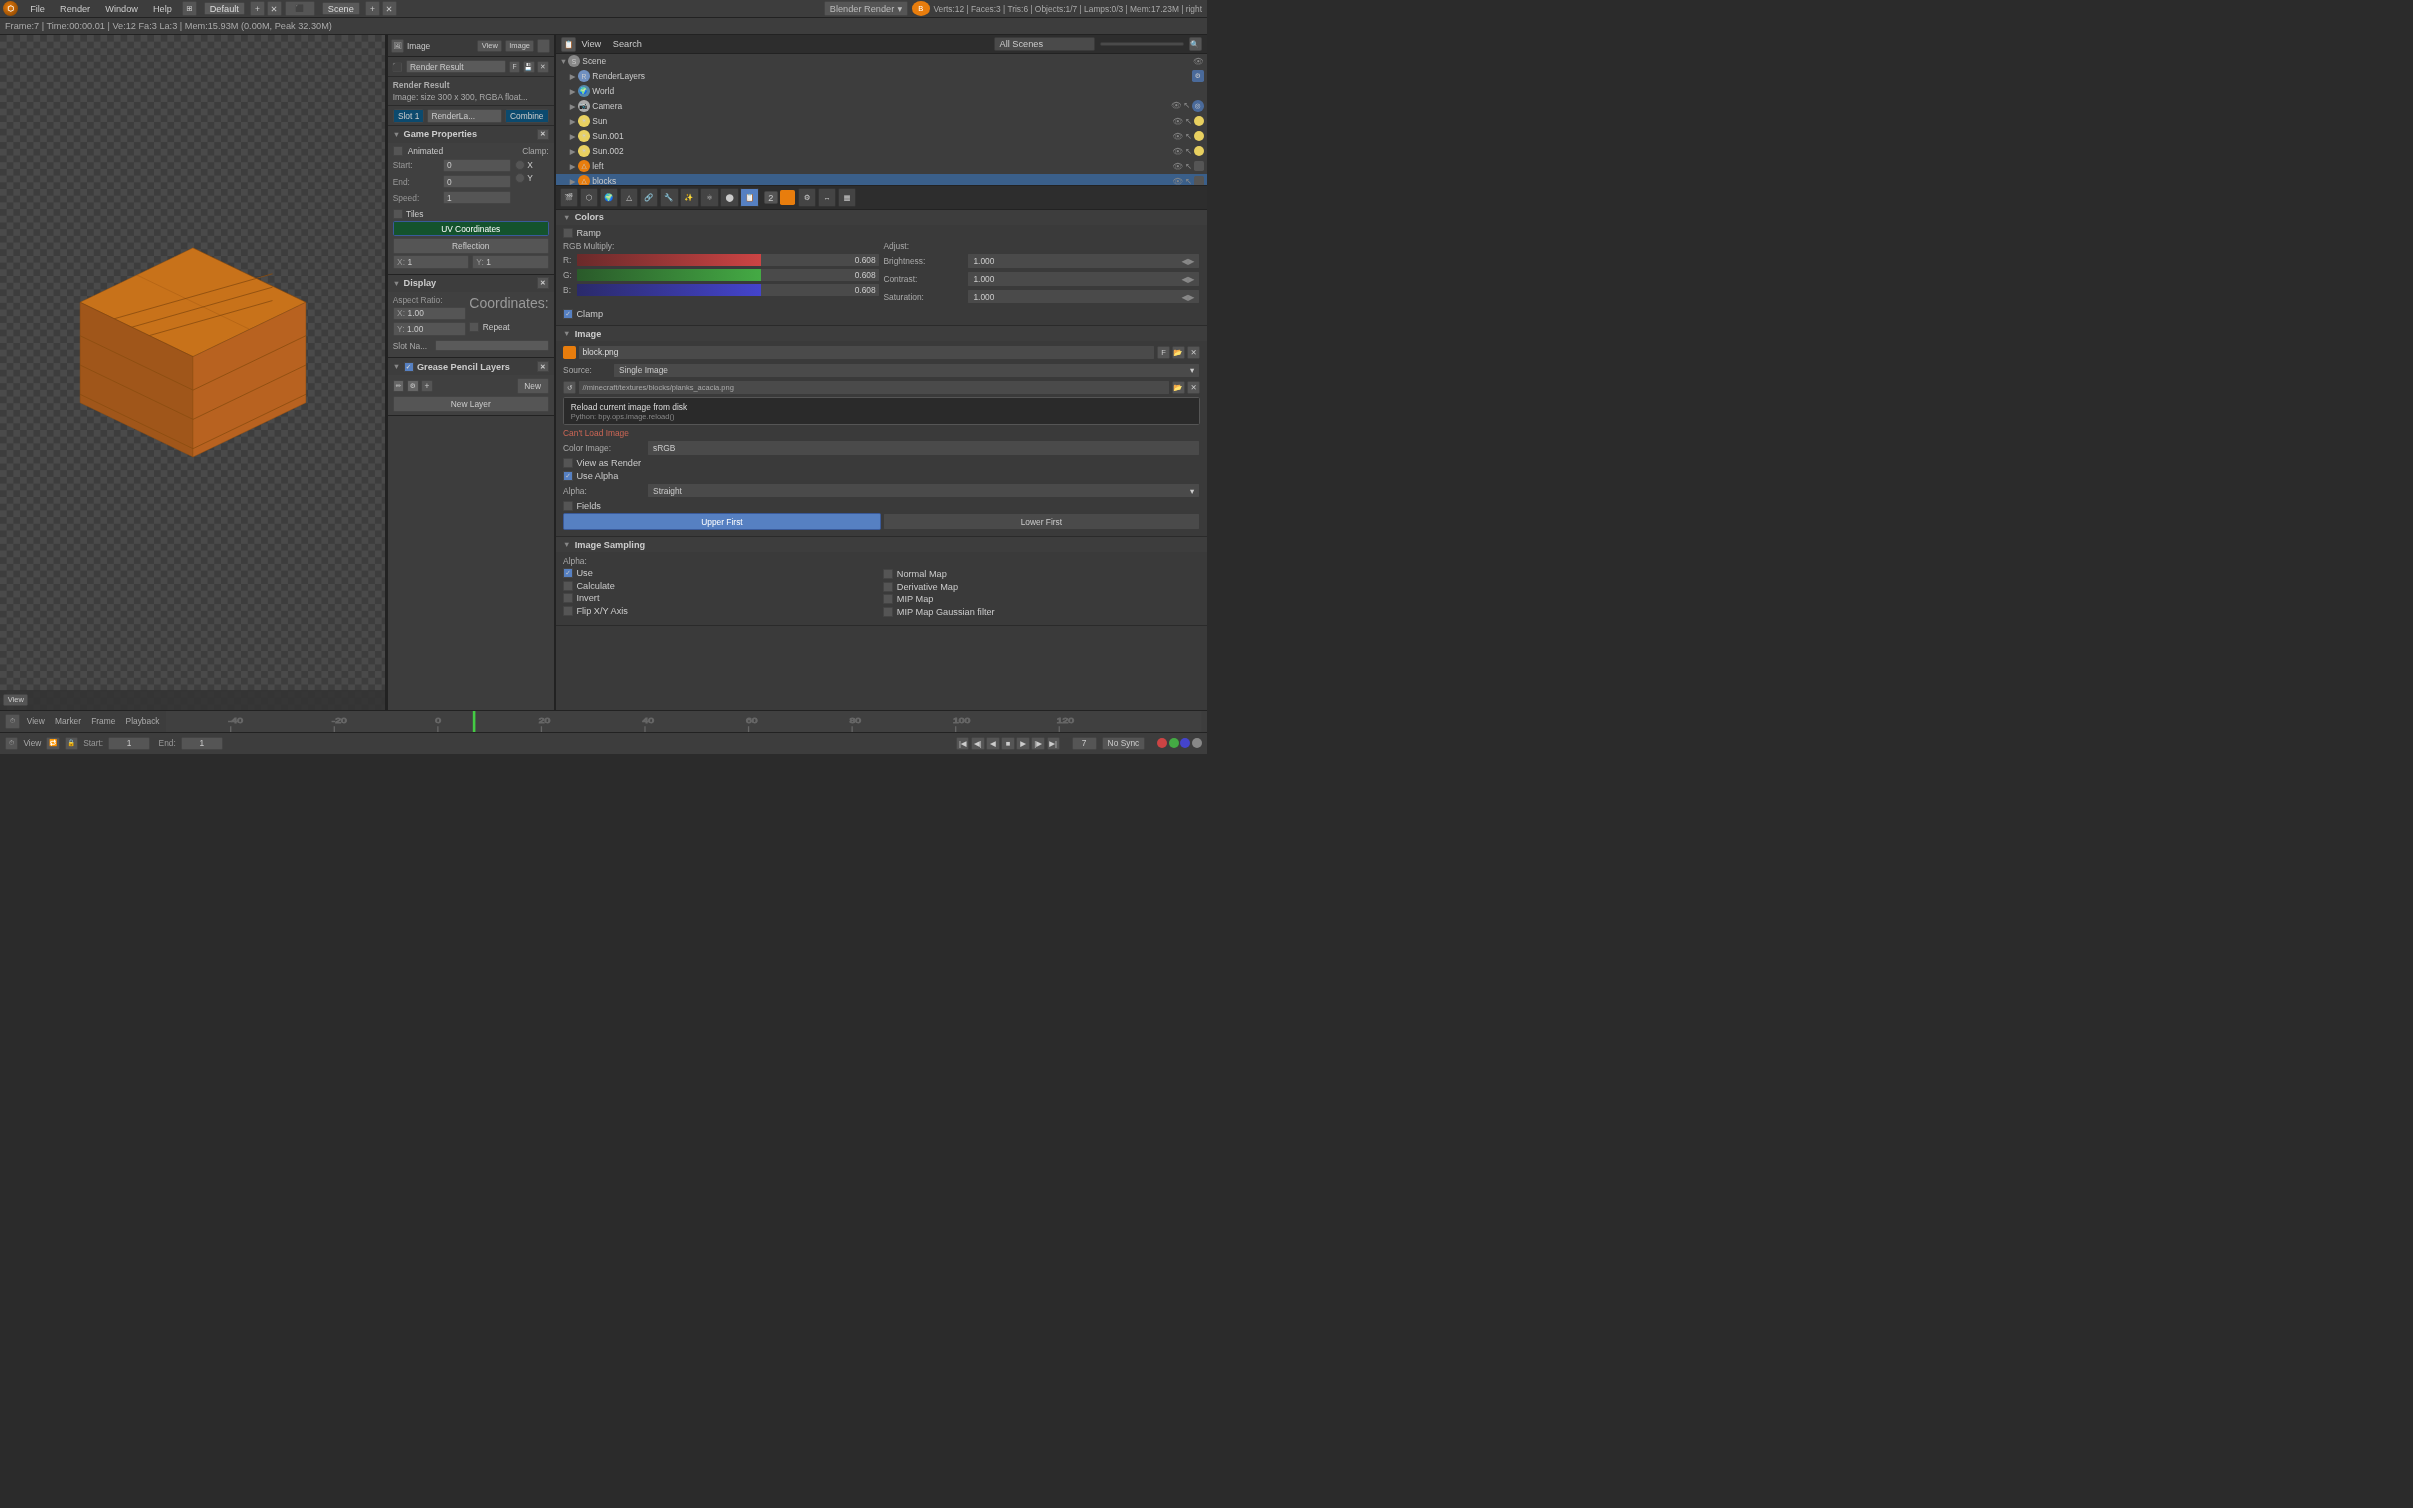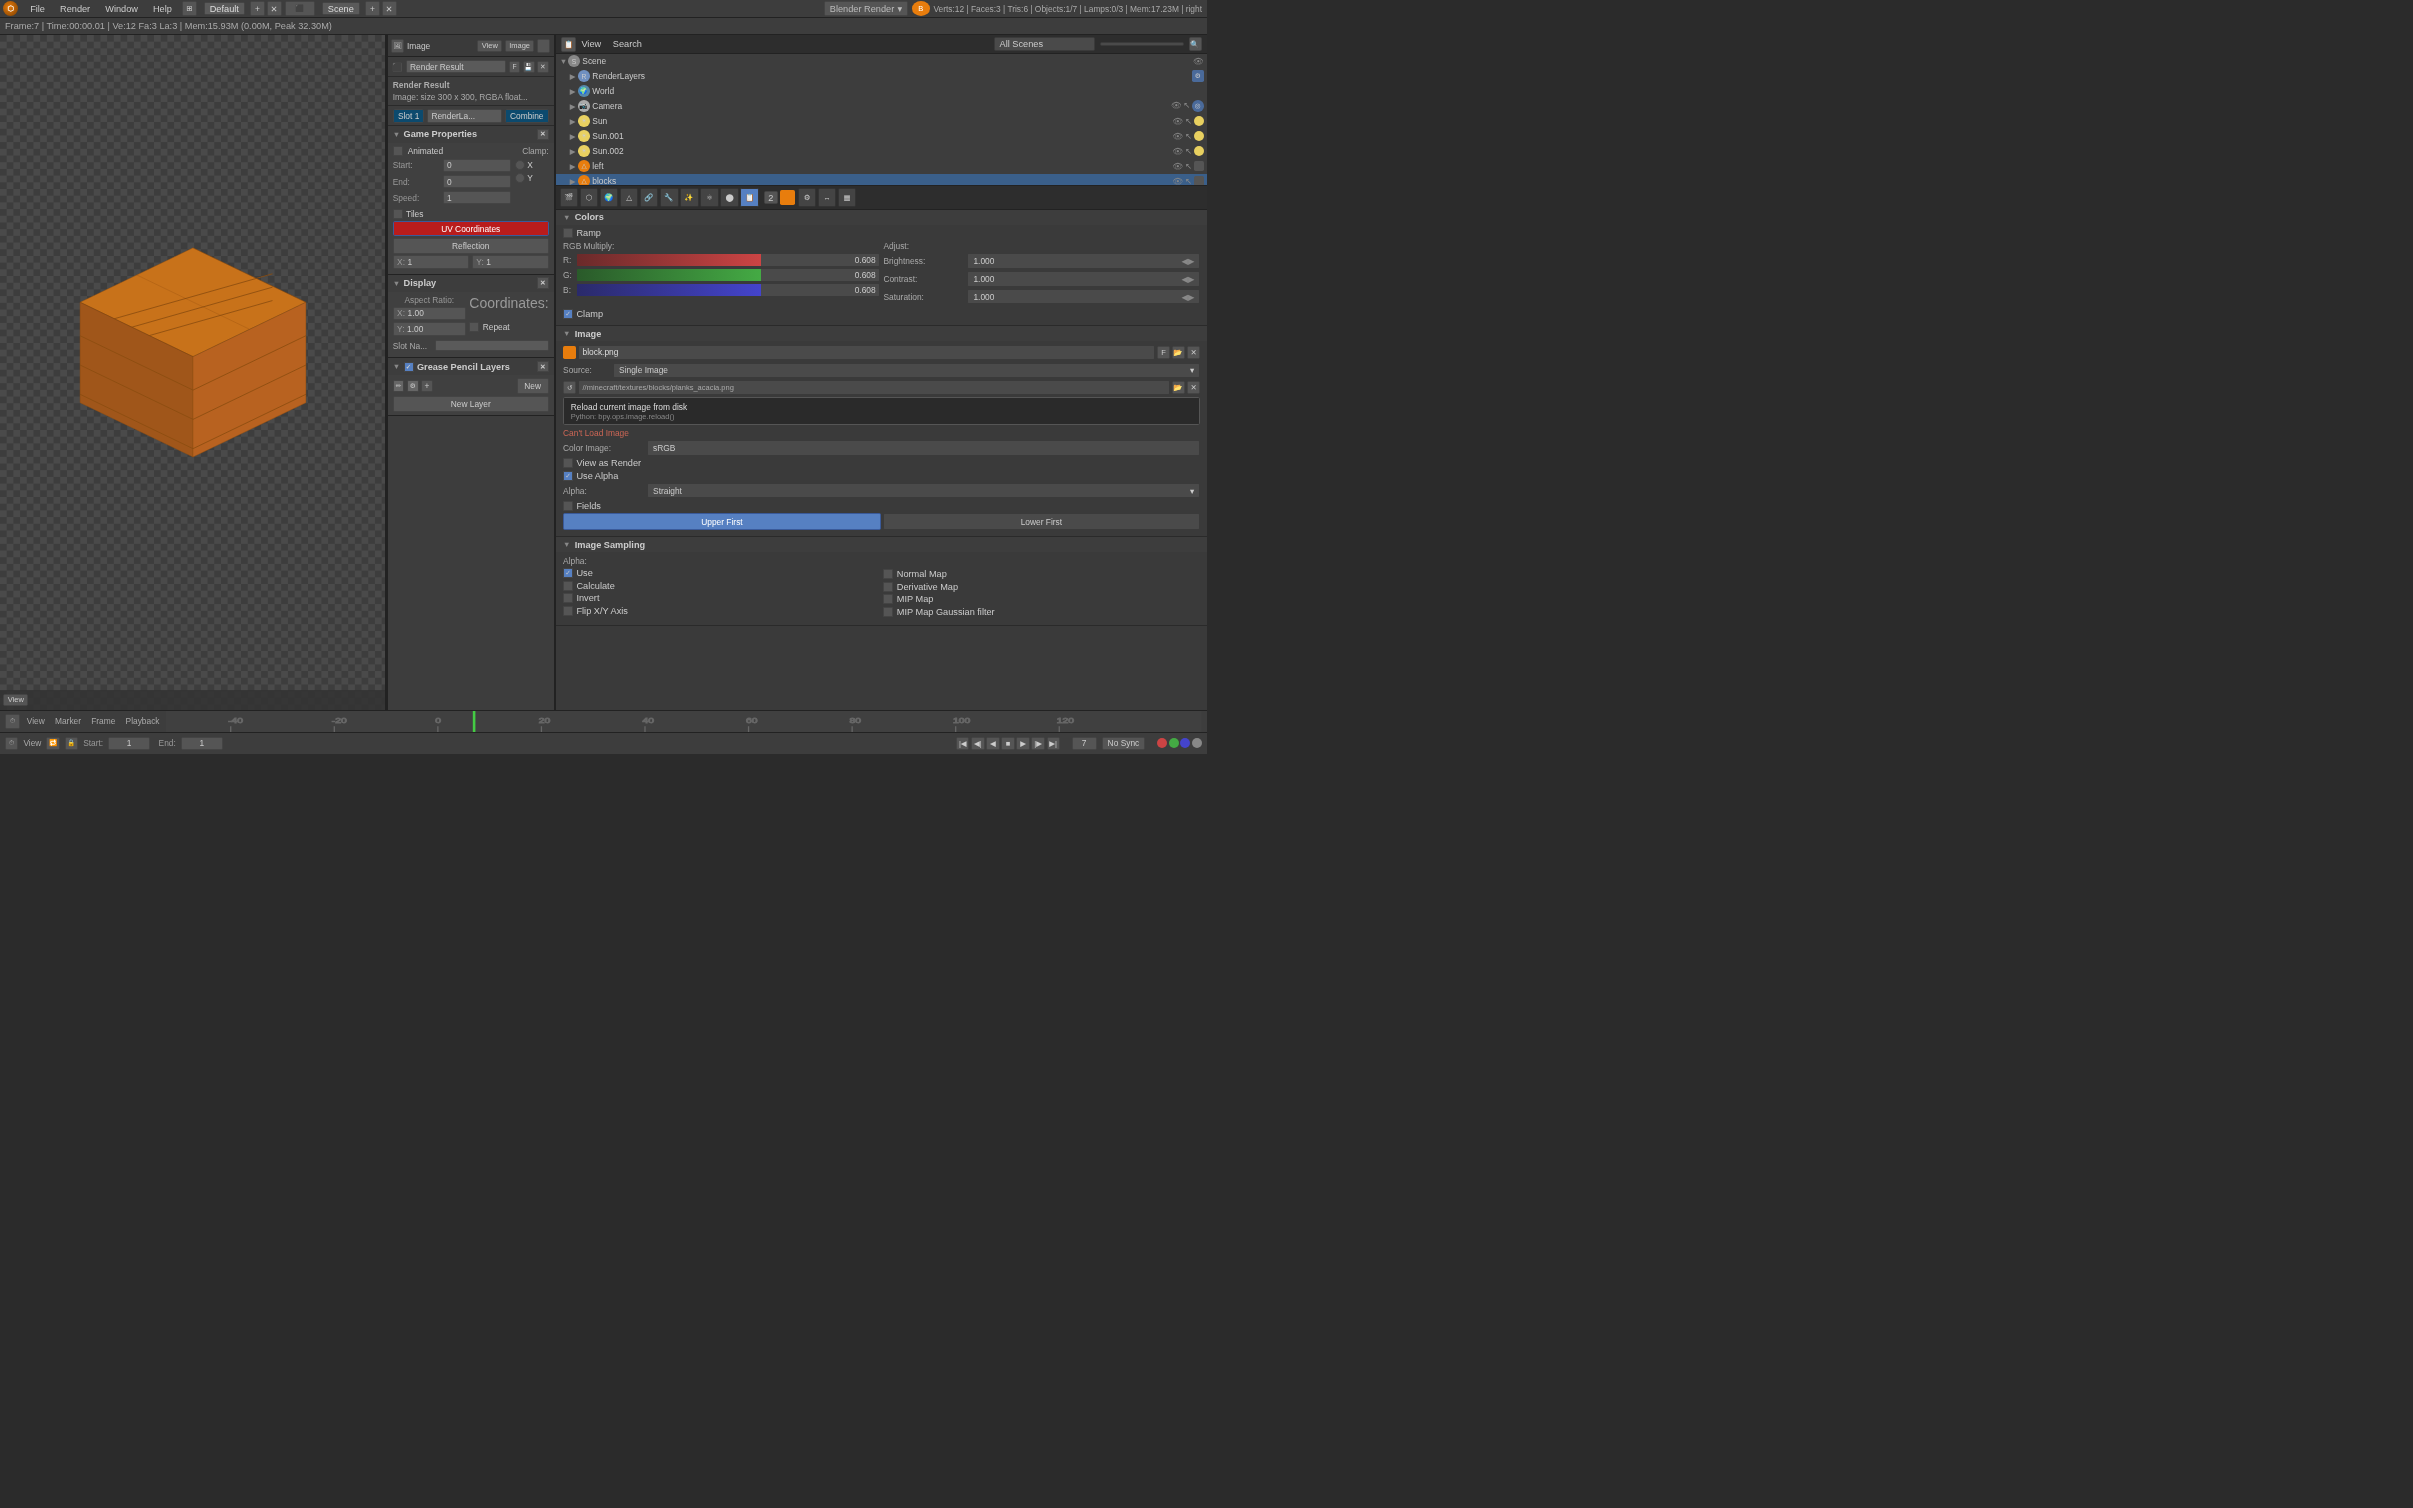--- a/index.html
+++ b/index.html
@@ -228,21 +228,21 @@
     .checkbox {
       width: 10px; height: 10px;
       background: #555;
       border: 0.8px solid #444;
       border-radius: 0.8px;
       display: flex; align-items: center; justify-content: center;
       font-size: 6.7px;
     }
     .checkbox.checked { background: #5680c2; }
     .uv-btn {
-      background: #b91c1c;
+      background: #14532d;
       border: 0.8px solid #3a5a9a;
       border-radius: 1.7px;
       color: white;
       padding: 1.7px 5px;
       font-size: 8.4px;
       cursor: pointer;
       margin-bottom: 1.7px;
       width: 100%;
       text-align: center;
     }
@@ -854,21 +854,21 @@
     </div>
 
     <div class="section">
       <div class="section-header">
         <span class="collapse-arrow">▼</span>
         <span>Display</span>
         <div style="margin-left:auto;width:11.7px;height:11.7px;background:#555;border:0.8px solid #444;display:flex;align-items:center;justify-content:center;font-size:6.7px;">✕</div>
       </div>
       <div class="section-body">
         <div style="display:flex;gap:3.4px;margin-bottom:2.5px;">
-          <div style="flex:1;text-align:center;">
+          <div style="flex:1;">
             <div style="font-size:8.4px;color:#999;margin-bottom:1.7px;">Aspect Ratio:</div>
             <div class="xy-row">
               <div class="xy-field">
                 <span class="xy-label">X:</span>
                 <span>1.00</span>
               </div>
             </div>
             <div class="xy-row">
               <div class="xy-field">
                 <span class="xy-label">Y:</span>

